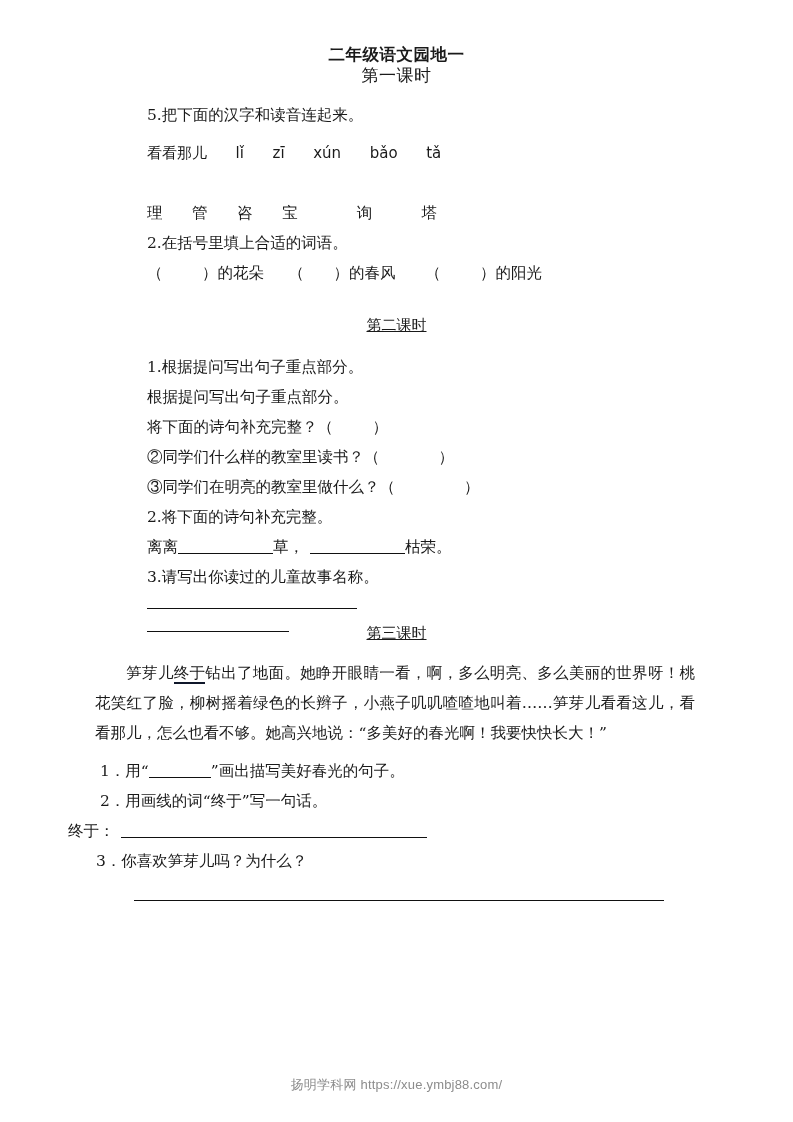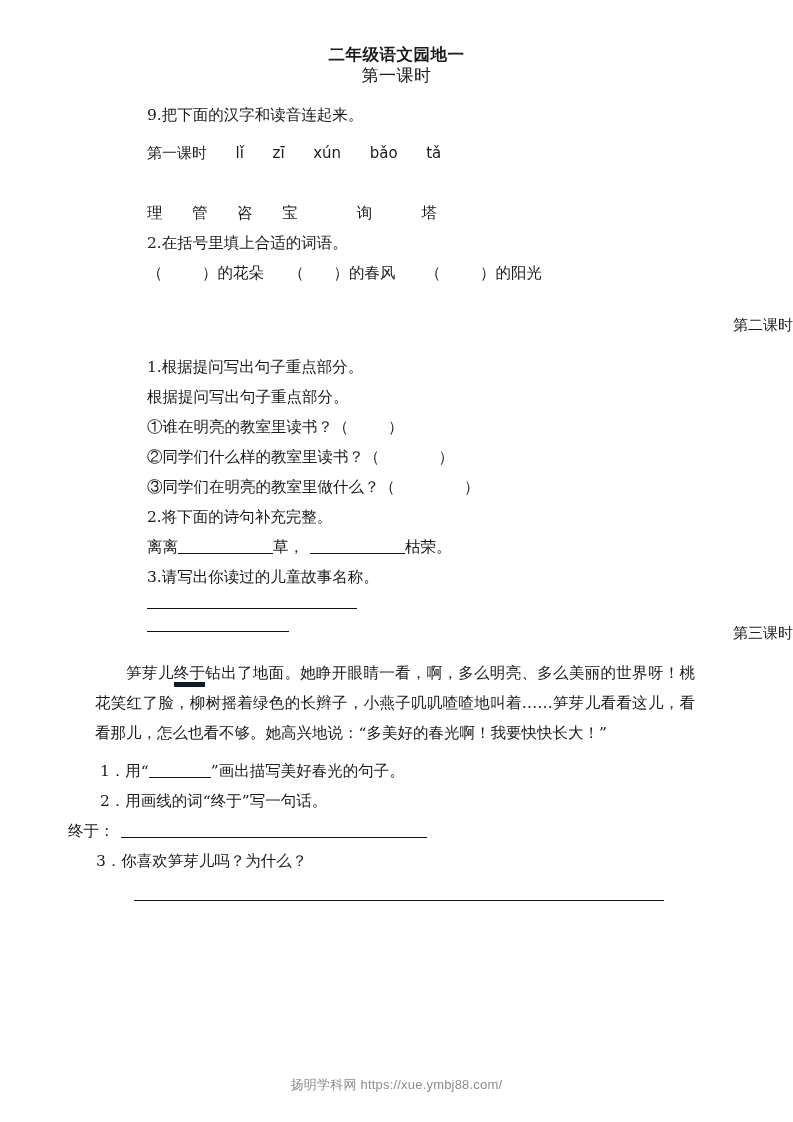--- a/index.html
+++ b/index.html
@@ -40,24 +40,25 @@
     font-size: 15.5px;
     line-height: 30px;
     margin: 0;
     padding: 0;
     white-space: pre;
   }
   .block {
     margin-left: 147px;
   }
   .center-head {
-    text-align: right;
+    text-align: center;
     font-size: 15px;
     line-height: 30px;
     margin: 0;
+    text-decoration: underline;
   }
 
   
   .pinyin-row {
     font-family: "DejaVu Sans", "Liberation Sans", sans-serif;
     font-size: 15px;
     line-height: 30px;
     white-space: pre;
     font-weight: 500;
   }
@@ -86,21 +87,21 @@
   
   .passage {
     margin-left: 95px;
     width: 600px;
     font-size: 15.5px;
     line-height: 30px;
     text-align: justify;
     text-justify: inter-character;
   }
   .passage .indent { display: inline-block; width: 2em; }
-  .u { border-bottom: 5px solid #0f172a; }
+  .u { border-bottom: 2px solid #0f172a; }
 
   
   .footer {
     position: absolute;
     left: 0;
     top: 1076px;
     width: 793px;
     text-align: center;
     font-family: Liberation Sans, sans-serif;
     font-size: 13px;
@@ -111,39 +112,39 @@
 </head>
 <body>
 
 <div class="page">
 
   <div class="doc-title title-main">二年级语文园地一</div>
   <div class="doc-title title-sub">第一课时</div>
 
   <div style="height:14px"></div>
 
-  <div class="line block">9.把下面的汉字和读音连起来。</div>
+  <div class="line block">5.把下面的汉字和读音连起来。</div>
 
   <div style="height:8px"></div>
-  <div class="pinyin-row block">第一课时      lǐ      zī      xún      bǎo      tǎ</div>
+  <div class="pinyin-row block">看看那儿      lǐ      zī      xún      bǎo      tǎ</div>
 
   <div style="height:30px"></div>
   <div class="hanzi-row block">理      管      咨      宝            询          塔</div>
 
   <div class="line block">2.在括号里填上合适的词语。</div>
 
   <div class="line block">（        ）的花朵     （      ）的春风      （        ）的阳光</div>
 
   <div style="height:22px"></div>
   <div class="center-head">第二课时</div>
 
   <div style="height:12px"></div>
   <div class="line block">1.根据提问写出句子重点部分。</div>
   <div class="line block">根据提问写出句子重点部分。</div>
-  <div class="line block">①谁在明亮的教室里读书？（        ）</div>
+  <div class="line block">将下面的诗句补充完整？（        ）</div>
   <div class="line block">②同学们什么样的教室里读书？（            ）</div>
   <div class="line block">③同学们在明亮的教室里做什么？（              ）</div>
 
   <div class="line block">2.将下面的诗句补充完整。</div>
 
   <div class="line block"><span>离离</span><span class="blank b-lg"></span><span>草，</span><span style="display:inline-block;width:6px"></span><span class="blank b-lg"></span><span>枯荣。</span></div>
 
 
   <div class="line block">3.请写出你读过的儿童故事名称。</div>
 

